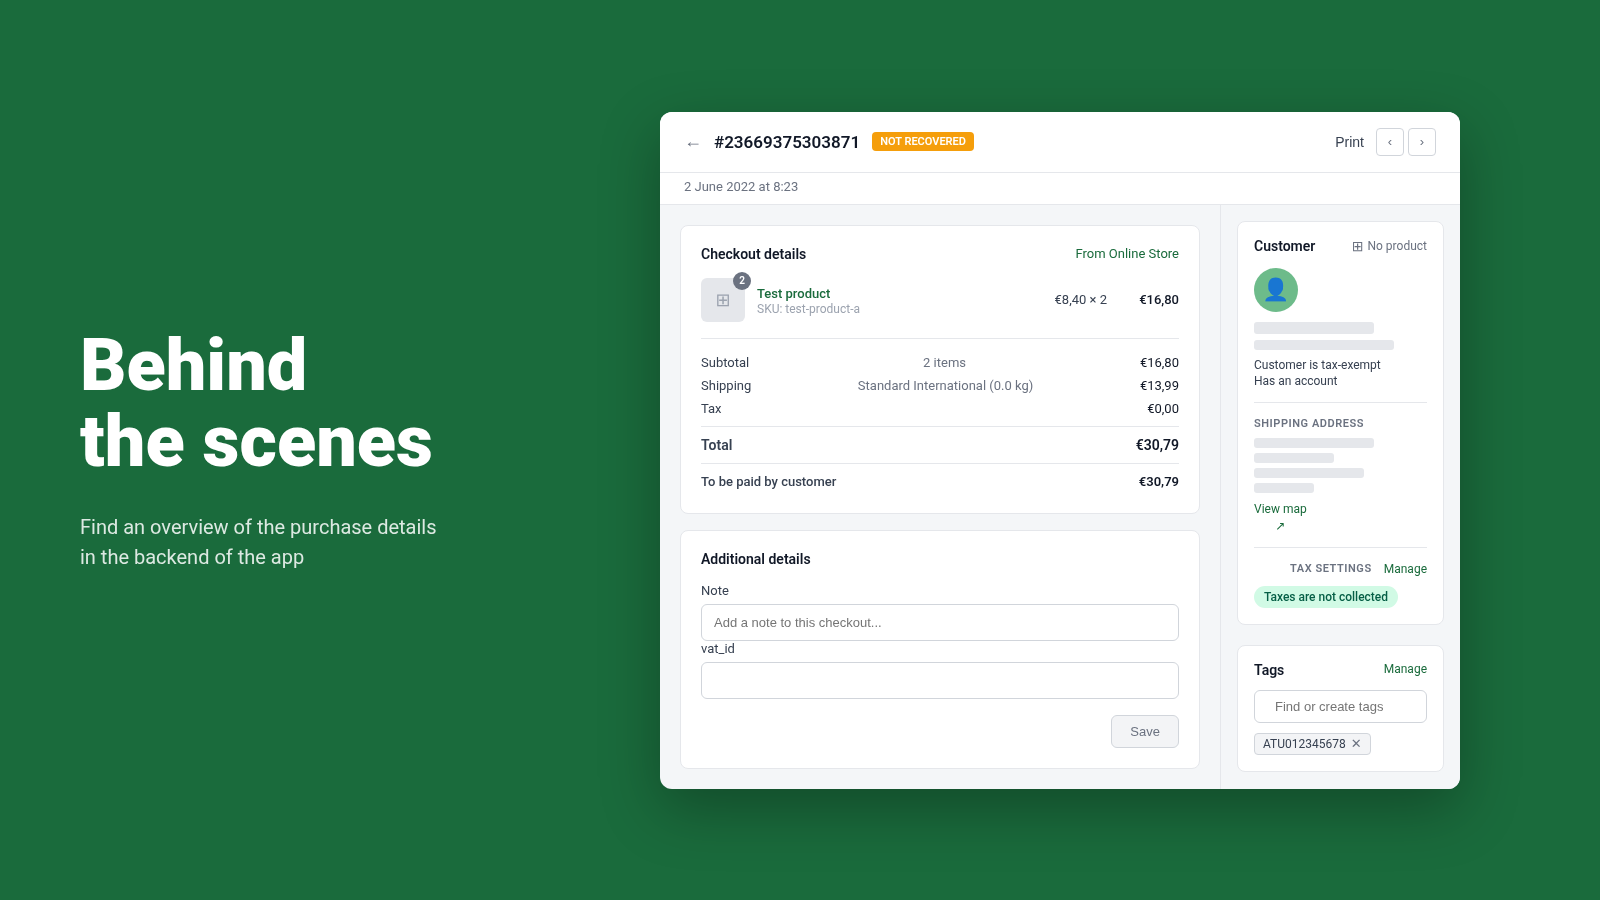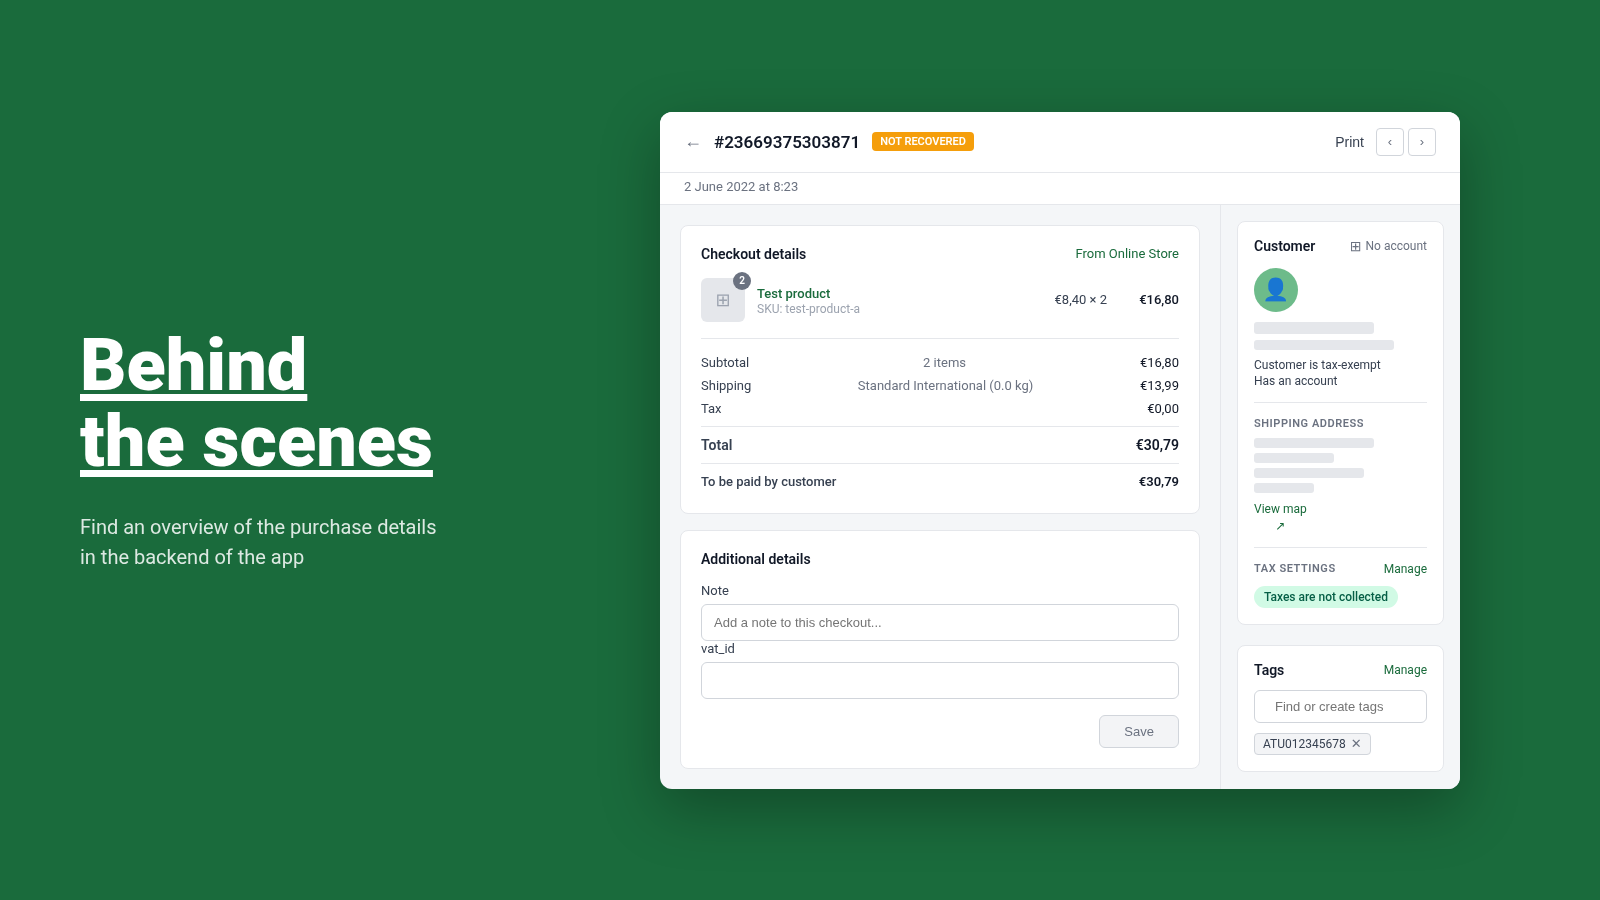--- a/index.html
+++ b/index.html
@@ -18,21 +18,20 @@
       padding: 60px 80px;
       color: white;
       flex-shrink: 0;
     }
 
     .left-panel h1 {
       font-size: 72px;
       font-weight: 900;
       line-height: 1.05;
       margin-bottom: 32px;
-      text-decoration: underline;
     }
 
     .left-panel p {
       font-size: 20px;
       line-height: 1.5;
       color: rgba(255,255,255,0.85);
       font-weight: 400;
     }
 
     .right-panel {
@@ -323,21 +322,21 @@
       background: white;
     }
 
     .save-btn {
       display: block;
       margin-left: auto;
       margin-top: 16px;
       background: #f3f4f6;
       border: 1px solid #d1d5db;
       border-radius: 6px;
-      padding: 8px 24px;
+      padding: 8px 18px;
       font-size: 13px;
       color: #6b7280;
       cursor: pointer;
     }
 
     .customer-section {
       background: white;
       border-radius: 8px;
       border: 1px solid #e5e7eb;
       padding: 16px;
@@ -433,20 +432,21 @@
       gap: 3px;
       margin-top: 4px;
       flex-direction: column;
     }
 
     .tax-settings-header {
       display: flex;
       justify-content: space-between;
       align-items: center;
       margin-bottom: 10px;
+      margin-left: 36px;
     }
 
     .manage-link {
       font-size: 12px;
       color: #1a6b3c;
       text-decoration: none;
       cursor: pointer;
     }
 
     .tax-badge {
@@ -462,21 +462,21 @@
     .tags-section {
       background: white;
       border-radius: 8px;
       border: 1px solid #e5e7eb;
       padding: 16px;
     }
 
     .tags-header {
       display: flex;
       justify-content: space-between;
-      align-items: center;
+      align-items: flex-start;
       margin-bottom: 12px;
     }
 
     .tags-title {
       font-size: 14px;
       font-weight: 600;
       color: #111827;
     }
 
     .tags-input {
@@ -614,21 +614,21 @@
 
       </div>
 
       <div class="sidebar-content">
 
         <div class="customer-section">
           <div class="customer-header">
             <span class="customer-title">Customer</span>
             <div class="customer-no-orders">
               <span style="font-size:14px;">⊞</span>
-              <span>No account</span>
+              <span>No product</span>
             </div>
           </div>
 
           <div class="avatar">
             <span class="avatar-icon">👤</span>
           </div>
 
           <div class="customer-name-blur"></div>
           <div class="customer-email-blur"></div>
 

